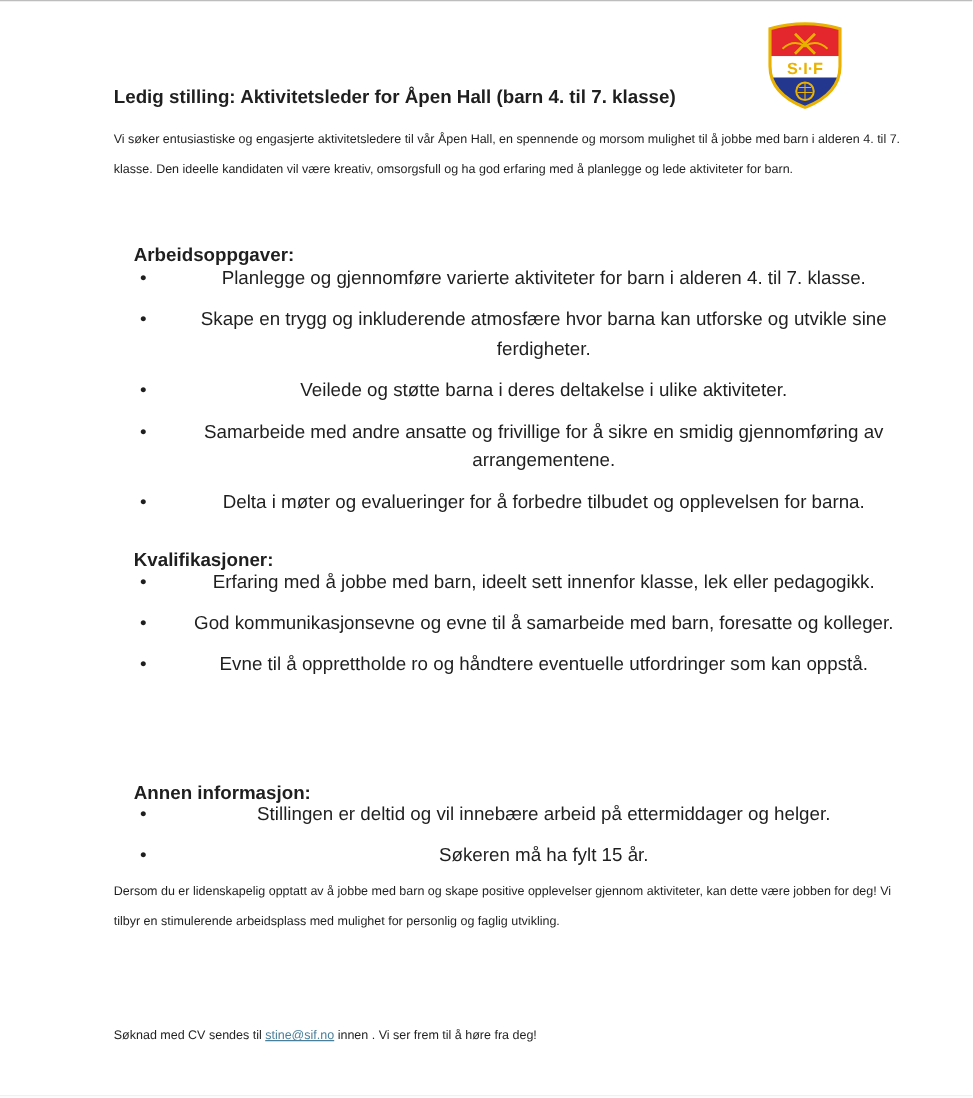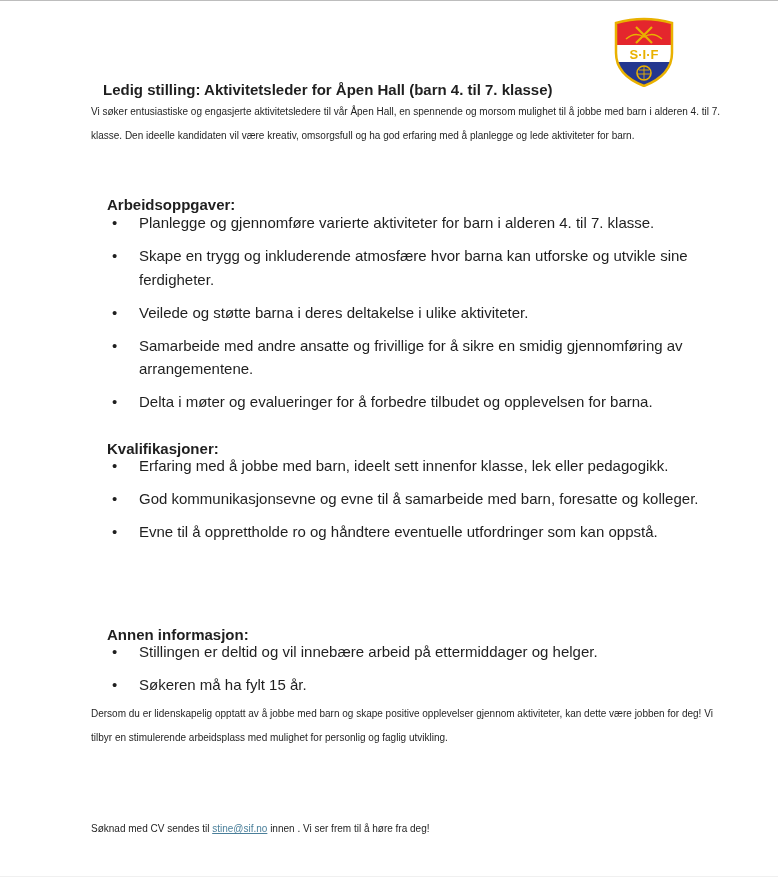--- a/index.html
+++ b/index.html
@@ -4,25 +4,25 @@
 <style>
   html, body { margin: 0; padding: 0; }
   body {
     width: 778px; height: 878px; overflow: hidden; background: #ffffff;
     font-family: "Liberation Sans", "DejaVu Sans", sans-serif;
     color: #1f1f1f; position: relative;
   }
   .top-border { position: absolute; left: 0; top: 0; width: 778px; height: 1px; background: #bdbdbd; }
   .bottom-border { position: absolute; left: 0; top: 876px; width: 778px; height: 1px; background: #f0f0f0; }
   .logo { position: absolute; left: 613px; top: 17px; width: 62px; height: 70px; }
-  .title { position: absolute; left: 91px; top: 69px; font-size: 15px; font-weight: bold; margin: 12px; }
+  .title { position: absolute; left: 91px; top: 69px; font-size: 15px; font-weight: bold; margin: 0; }
   p.body { margin: 0; font-size: 10px; line-height: 23.5px; }
   .intro { position: absolute; left: 91px; top: 100px; width: 640px; }
   .h { position: absolute; left: 91px; font-size: 15px; font-weight: bold; margin: 16px; }
-  ul.list { position: absolute; left: 91px; margin: 0; padding: 0; list-style: none; width: 640px; }
+  ul.list { position: absolute; left: 91px; margin: 0; padding: 0; list-style: none; width: 640px; text-align: center; }
   ul.list li { position: relative; padding-left: 48px; font-size: 15px; line-height: 23.5px; margin-bottom: 9.5px; }
   ul.list li::before { content: "•"; position: absolute; left: 21px; top: 0; font-size: 15px; }
   .closing { position: absolute; left: 91px; top: 702px; width: 640px; }
   .contact { position: absolute; left: 91px; top: 817px; width: 640px; }
   a.email { color: #4a7f9a; text-decoration: underline; margin-top: 11px; }
 </style>
 </head>
 <body>
 
 <div class="top-border"></div>

